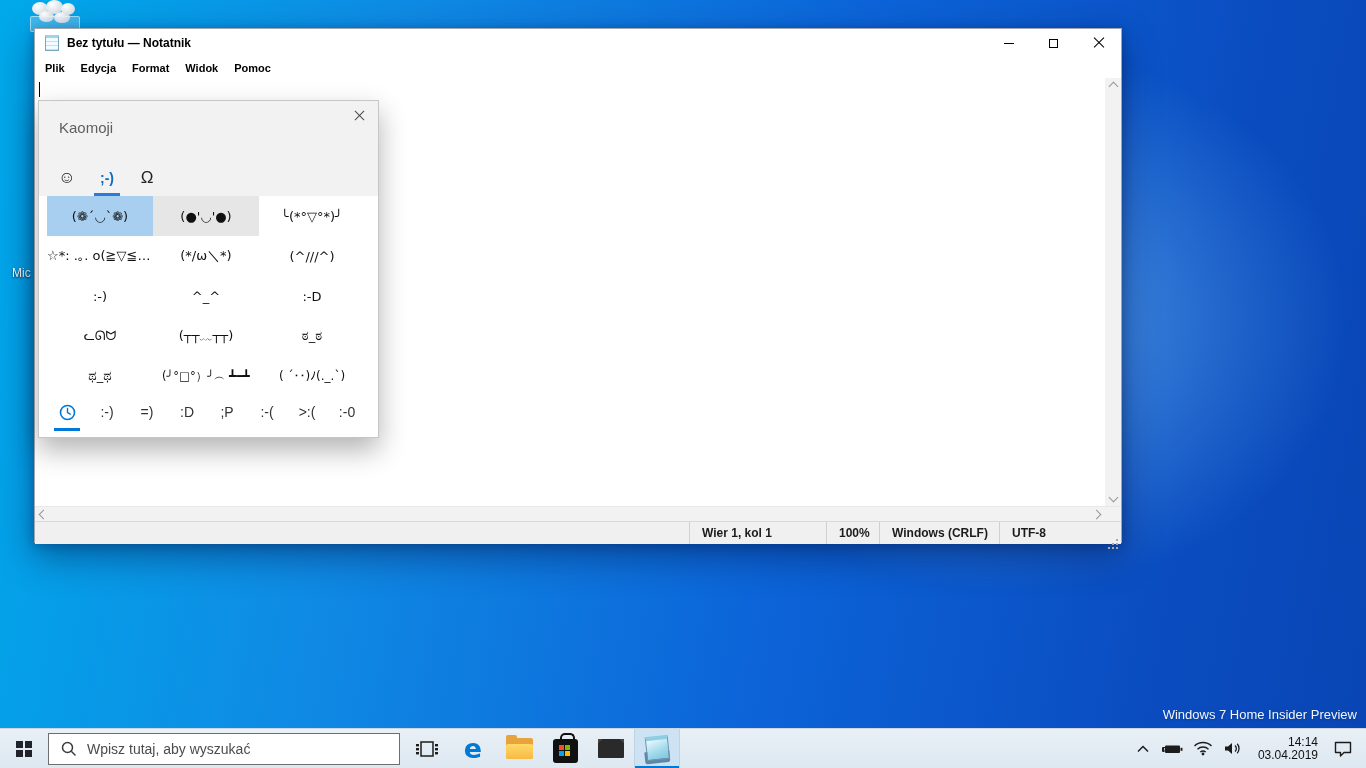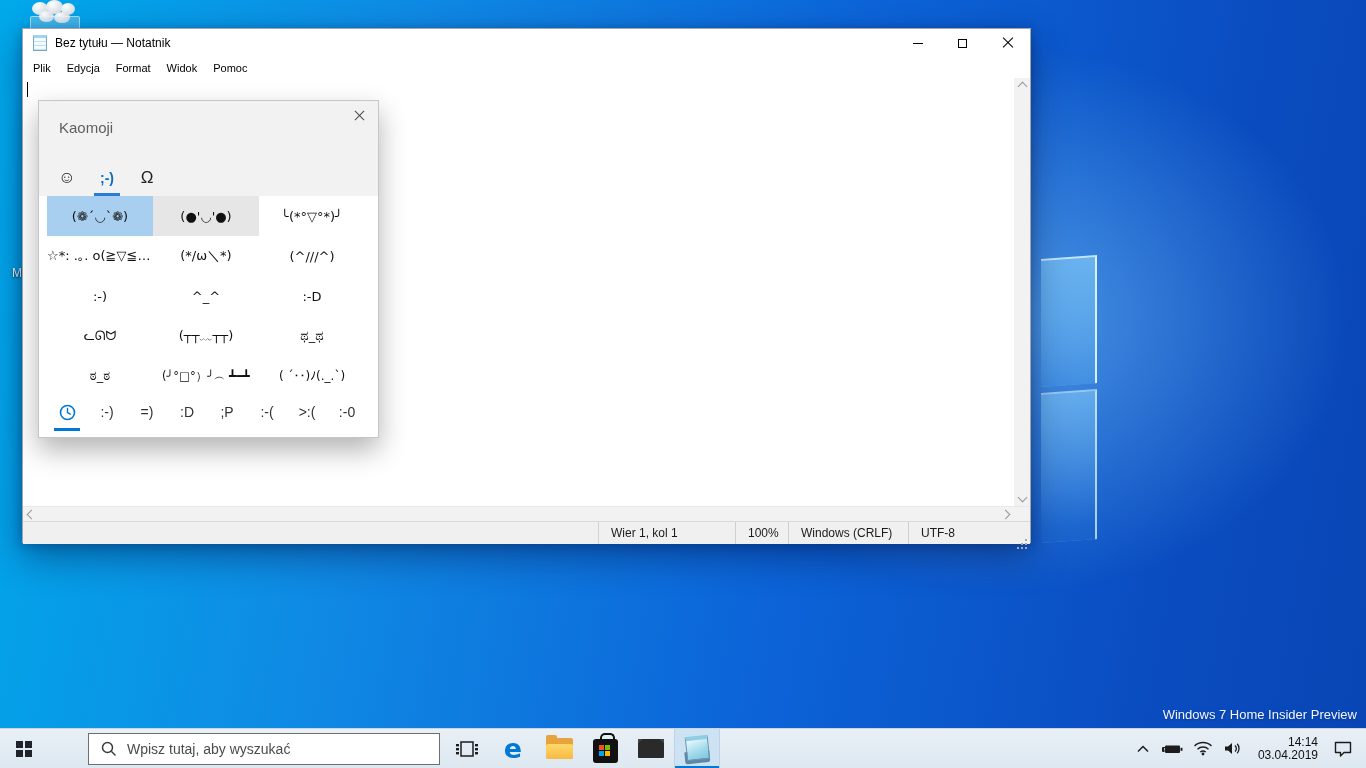--- a/index.html
+++ b/index.html
@@ -17,22 +17,22 @@
     border-top:2px solid rgba(215,245,255,.6); border-right:2px solid rgba(215,245,255,.75);
     background:linear-gradient(180deg, rgba(150,220,255,.48), rgba(100,190,250,.05) 90%); transform:skewY(-4deg); }
   
   .recycle { position:absolute; left:26px; top:0; width:60px; height:34px; }
   .rb-paper { position:absolute; border-radius:50%; background:radial-gradient(circle at 35% 30%, #ffffff, #c9d3da); }
   .rb-rim { position:absolute; left:4px; top:16px; width:50px; height:16px; background:rgba(205,232,250,.30); border:1px solid rgba(245,252,255,.55); border-radius:2px; }
   .desk-label { position:absolute; left:12px; top:266px; color:#fff; font-size:12px; text-shadow:0 1px 2px rgba(0,0,0,.75); }
   .watermark { position:absolute; right:9px; bottom:44px; text-align:right; color:rgba(255,255,255,.95); font-size:13px; line-height:18px; text-shadow:0 1px 2px rgba(0,40,100,.45); }
 
   
-  .np-window { position:absolute; left:22px; top:28px; width:1009px; height:515px; background:#fff;
-    border:1px solid #9fa6ad; box-shadow:0 14px 34px rgba(0,20,70,.45), 0 2px 10px rgba(0,20,70,.30); }
+  .np-window { position:absolute; left:34px; top:28px; width:1088px; height:515px; background:#fff;
+    border:1px solid #9fa6ad; box-shadow:0 14px 34px rgba(0,20,70,.45), 0 2px 10px rgba(0,20,70,.30);font-weight:bold; }
   .titlebar { height:28px; display:flex; align-items:center; background:#fff; }
   .np-doc-icon { width:14px; height:16px; margin-left:10px; background:repeating-linear-gradient(#f2fbff 0 3px, #bfe2f2 3px 4px); border:1px solid #7ba6bf; border-top:3px solid #9fd4ea; position:relative; }
   .win-title { font-size:12px; color:#000; margin-left:8px; flex:1; }
   .cap-btn { width:45px; height:28px; display:flex; align-items:center; justify-content:center; position:relative; }
   .gl-min { width:10px; height:1px; background:#000; }
   .gl-max { width:9px; height:9px; border:1px solid #000; }
   .gl-close { position:relative; width:12px; height:12px; }
   .gl-close::before,.gl-close::after { content:""; position:absolute; left:-1px; top:5px; width:14px; height:1px; background:#000; }
   .gl-close::before { transform:rotate(45deg); } .gl-close::after { transform:rotate(-45deg); }
   .menubar { height:21px; display:flex; align-items:center; padding-left:2px; background:#fff; font-size:11px; color:#000; }
@@ -73,21 +73,21 @@
   .kcats { position:absolute; left:8px; bottom:8px; display:flex; height:34px; align-items:center; }
   .kcat { width:40px; text-align:center; font-size:14px; color:#333; position:relative; height:34px; display:flex; align-items:center; justify-content:center; }
   .kcat.active::after { content:""; position:absolute; left:7px; bottom:-2px; width:26px; height:3px; background:#0078d7; }
 
   
   .taskbar { position:absolute; left:0; bottom:0; width:1366px; height:40px;
     background:linear-gradient(#e9f0f6, #dde8f1); border-top:1px solid #ccd6e0; display:flex; align-items:center; }
   .start { width:48px; height:40px; display:flex; align-items:center; justify-content:center; }
   .win-glyph { width:16px; height:16px; display:grid; grid-template-columns:7px 7px; grid-template-rows:7px 7px; gap:2px; }
   .win-glyph span { background:#20242a; }
-  .searchbox { width:352px; height:32px; background:#fff; border:1px solid #6e6e6e; display:flex; align-items:center; padding-left:12px;margin-left:40px; }
+  .searchbox { width:352px; height:32px; background:#fff; border:1px solid #6e6e6e; display:flex; align-items:center; padding-left:12px; }
   .searchbox input { border:none; outline:none; flex:1; font-size:14px; color:#222; font-family:"Liberation Sans",sans-serif; background:transparent; margin-left:10px; }
   .searchbox input::placeholder { color:#4c4c4c; opacity:1; }
   .tb-btn { width:46px; height:40px; display:flex; align-items:center; justify-content:center; position:relative; }
   .tb-btn.first { margin-left:4px; }
   .tb-btn.active-app { background:#cde2f3; border-left:1px solid #bdd4e6; border-right:1px solid #bdd4e6; }
   .tb-btn.active-app::after { content:""; position:absolute; left:0; bottom:0; width:100%; height:3px; background:#0078d7; }
   .edge-e { font-family:"DejaVu Sans",sans-serif; font-weight:bold; font-size:27px; color:#0078d6; line-height:1; }
   .folder { position:relative; width:27px; height:21px; }
   .folder .back { position:absolute; inset:0; background:#e8a33d; border-radius:2px; }
   .folder .back::before { content:""; position:absolute; left:0; top:-3px; width:11px; height:5px; background:#e8a33d; border-radius:2px 2px 0 0; }
@@ -195,22 +195,22 @@
       <div class="kcell hov">(●'◡'●)</div>
       <div class="kcell">╰(*°▽°*)╯</div>
       <div class="kcell trunc">☆*: .｡. o(≧▽≦)o .｡.:*☆</div>
       <div class="kcell">(*/ω＼*)</div>
       <div class="kcell">(^///^)</div>
       <div class="kcell">:-)</div>
       <div class="kcell">^_^</div>
       <div class="kcell">:-D</div>
       <div class="kcell">ᓚᘏᗢ</div>
       <div class="kcell">(┬┬﹏┬┬)</div>
+      <div class="kcell">ಠ_ಠ</div>
       <div class="kcell">ಥ_ಥ</div>
-      <div class="kcell">ಠ_ಠ</div>
       <div class="kcell" style="font-size:11.5px;">(╯°□°）╯︵ ┻━┻</div>
       <div class="kcell" style="font-size:12px;">( ´･･)ﾉ(._.`)</div>
     </div>
     <div class="kcats">
       <span class="kcat active">
         <svg width="17" height="17" viewBox="0 0 17 17">
             <circle cx="8.5" cy="8.5" r="7" fill="none" stroke="#0078d7" stroke-width="1.6"></circle>
             <path d="M8.5 4.5v4l2.8 1.6" fill="none" stroke="#0078d7" stroke-width="1.4" stroke-linecap="round"></path>
           </svg>
       </span>

